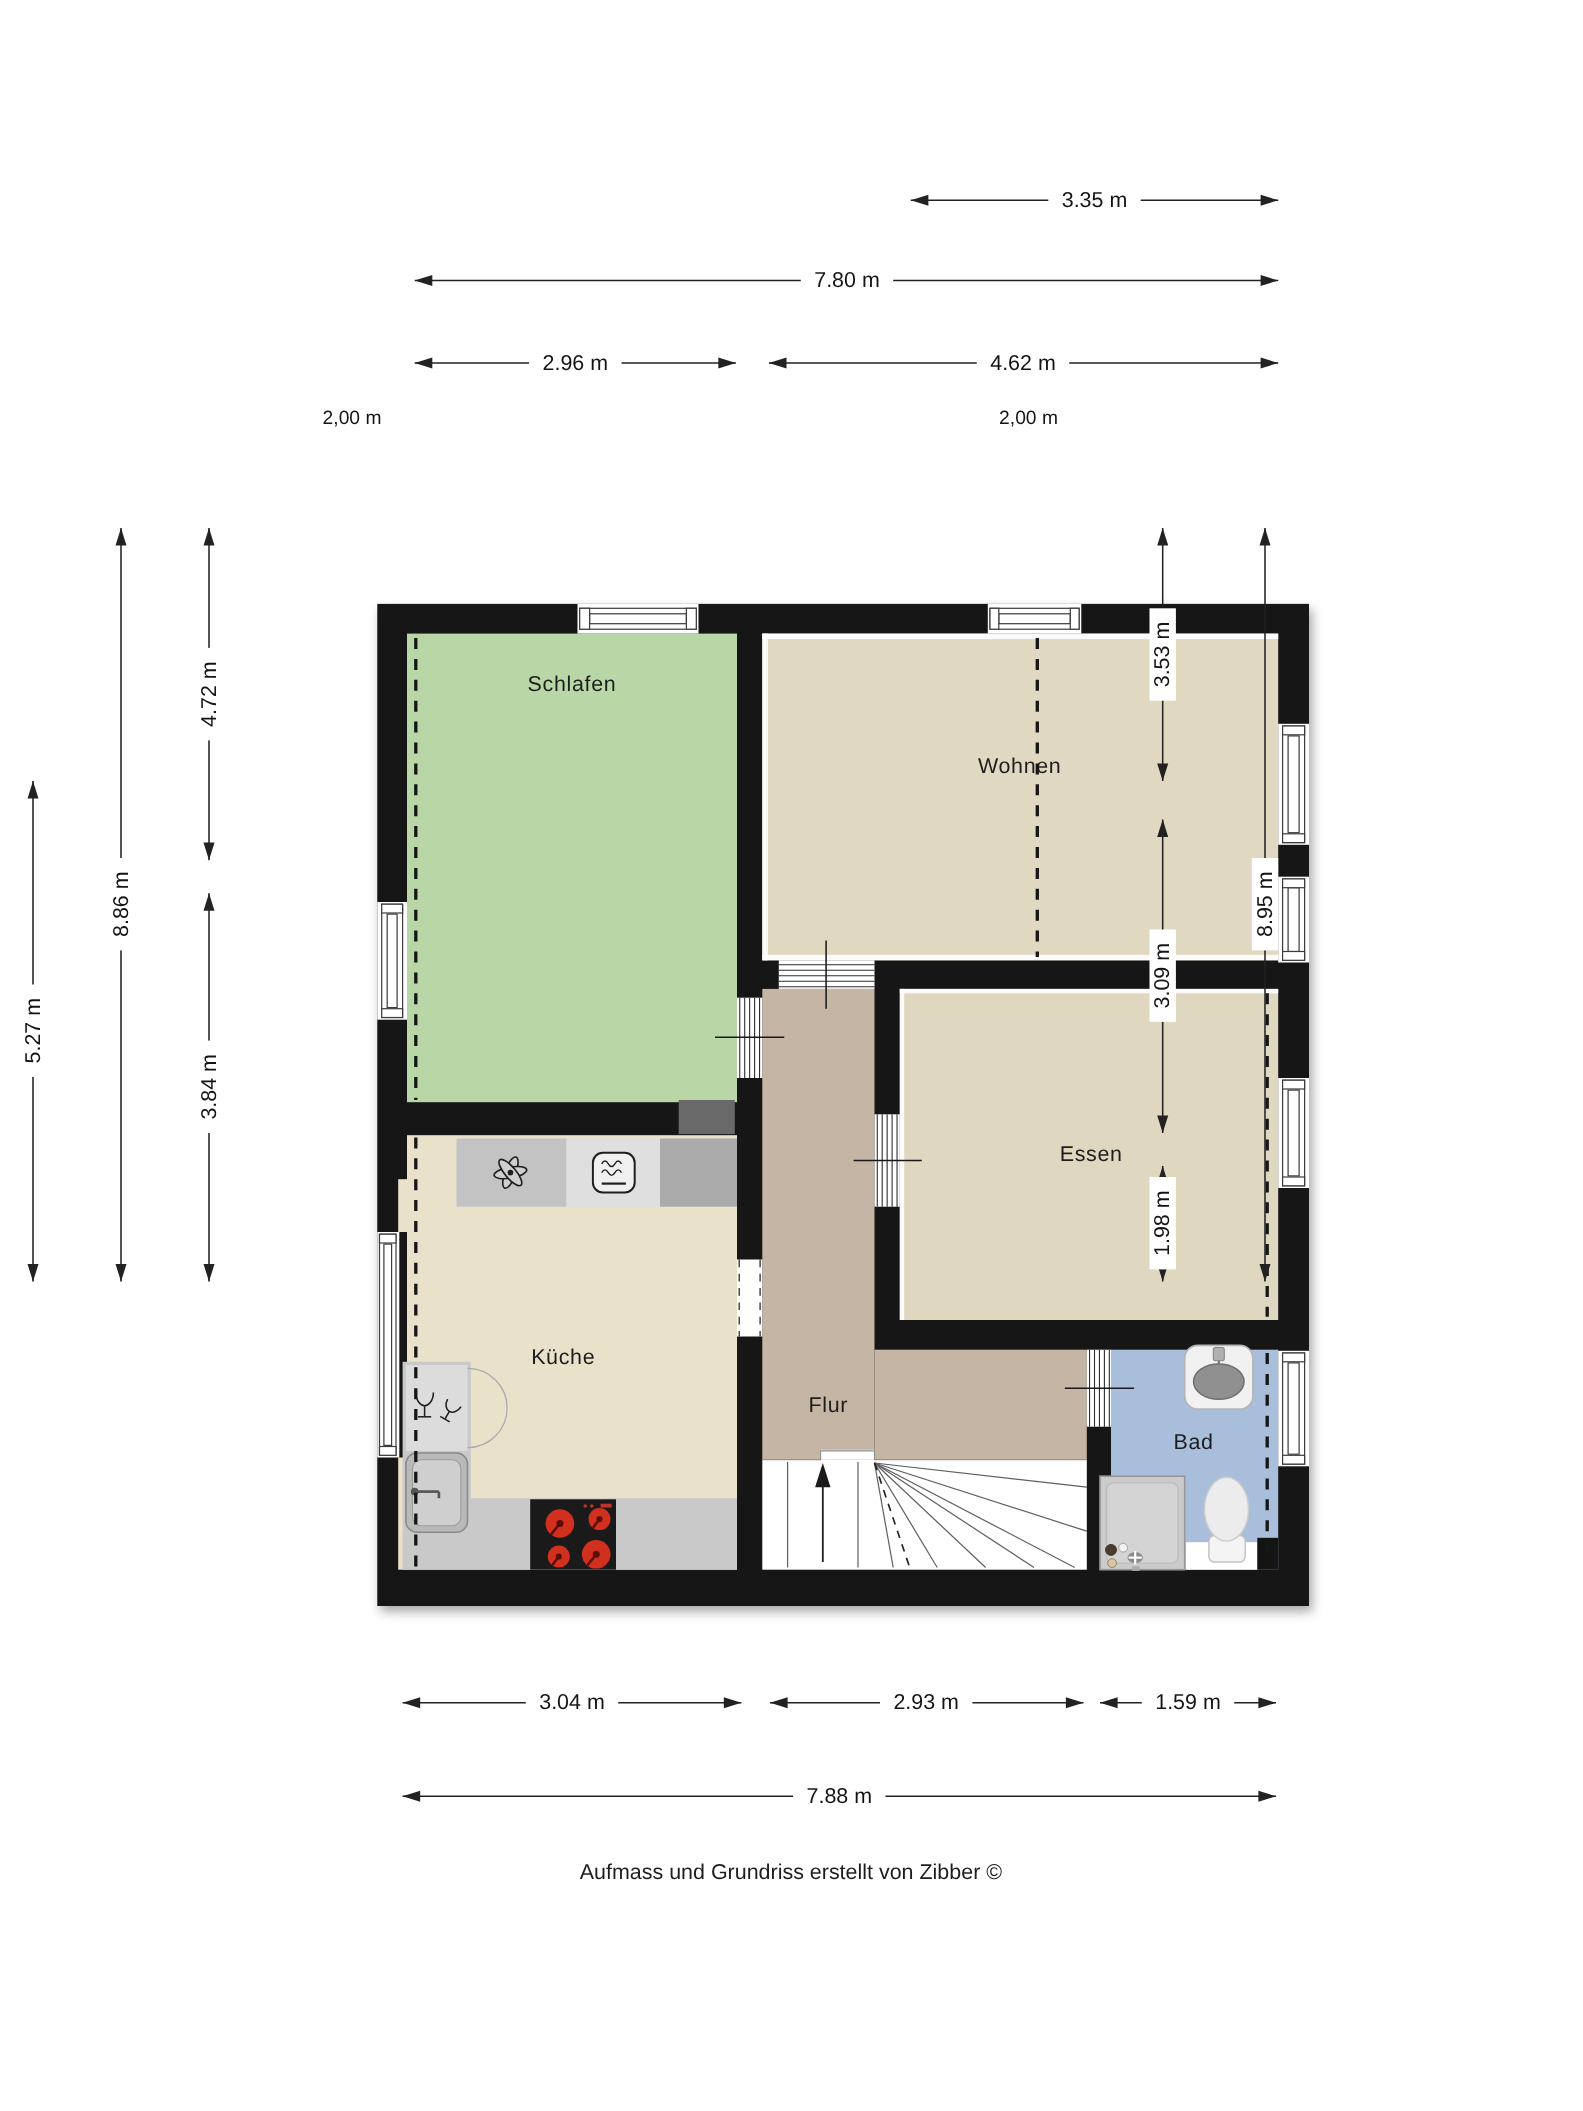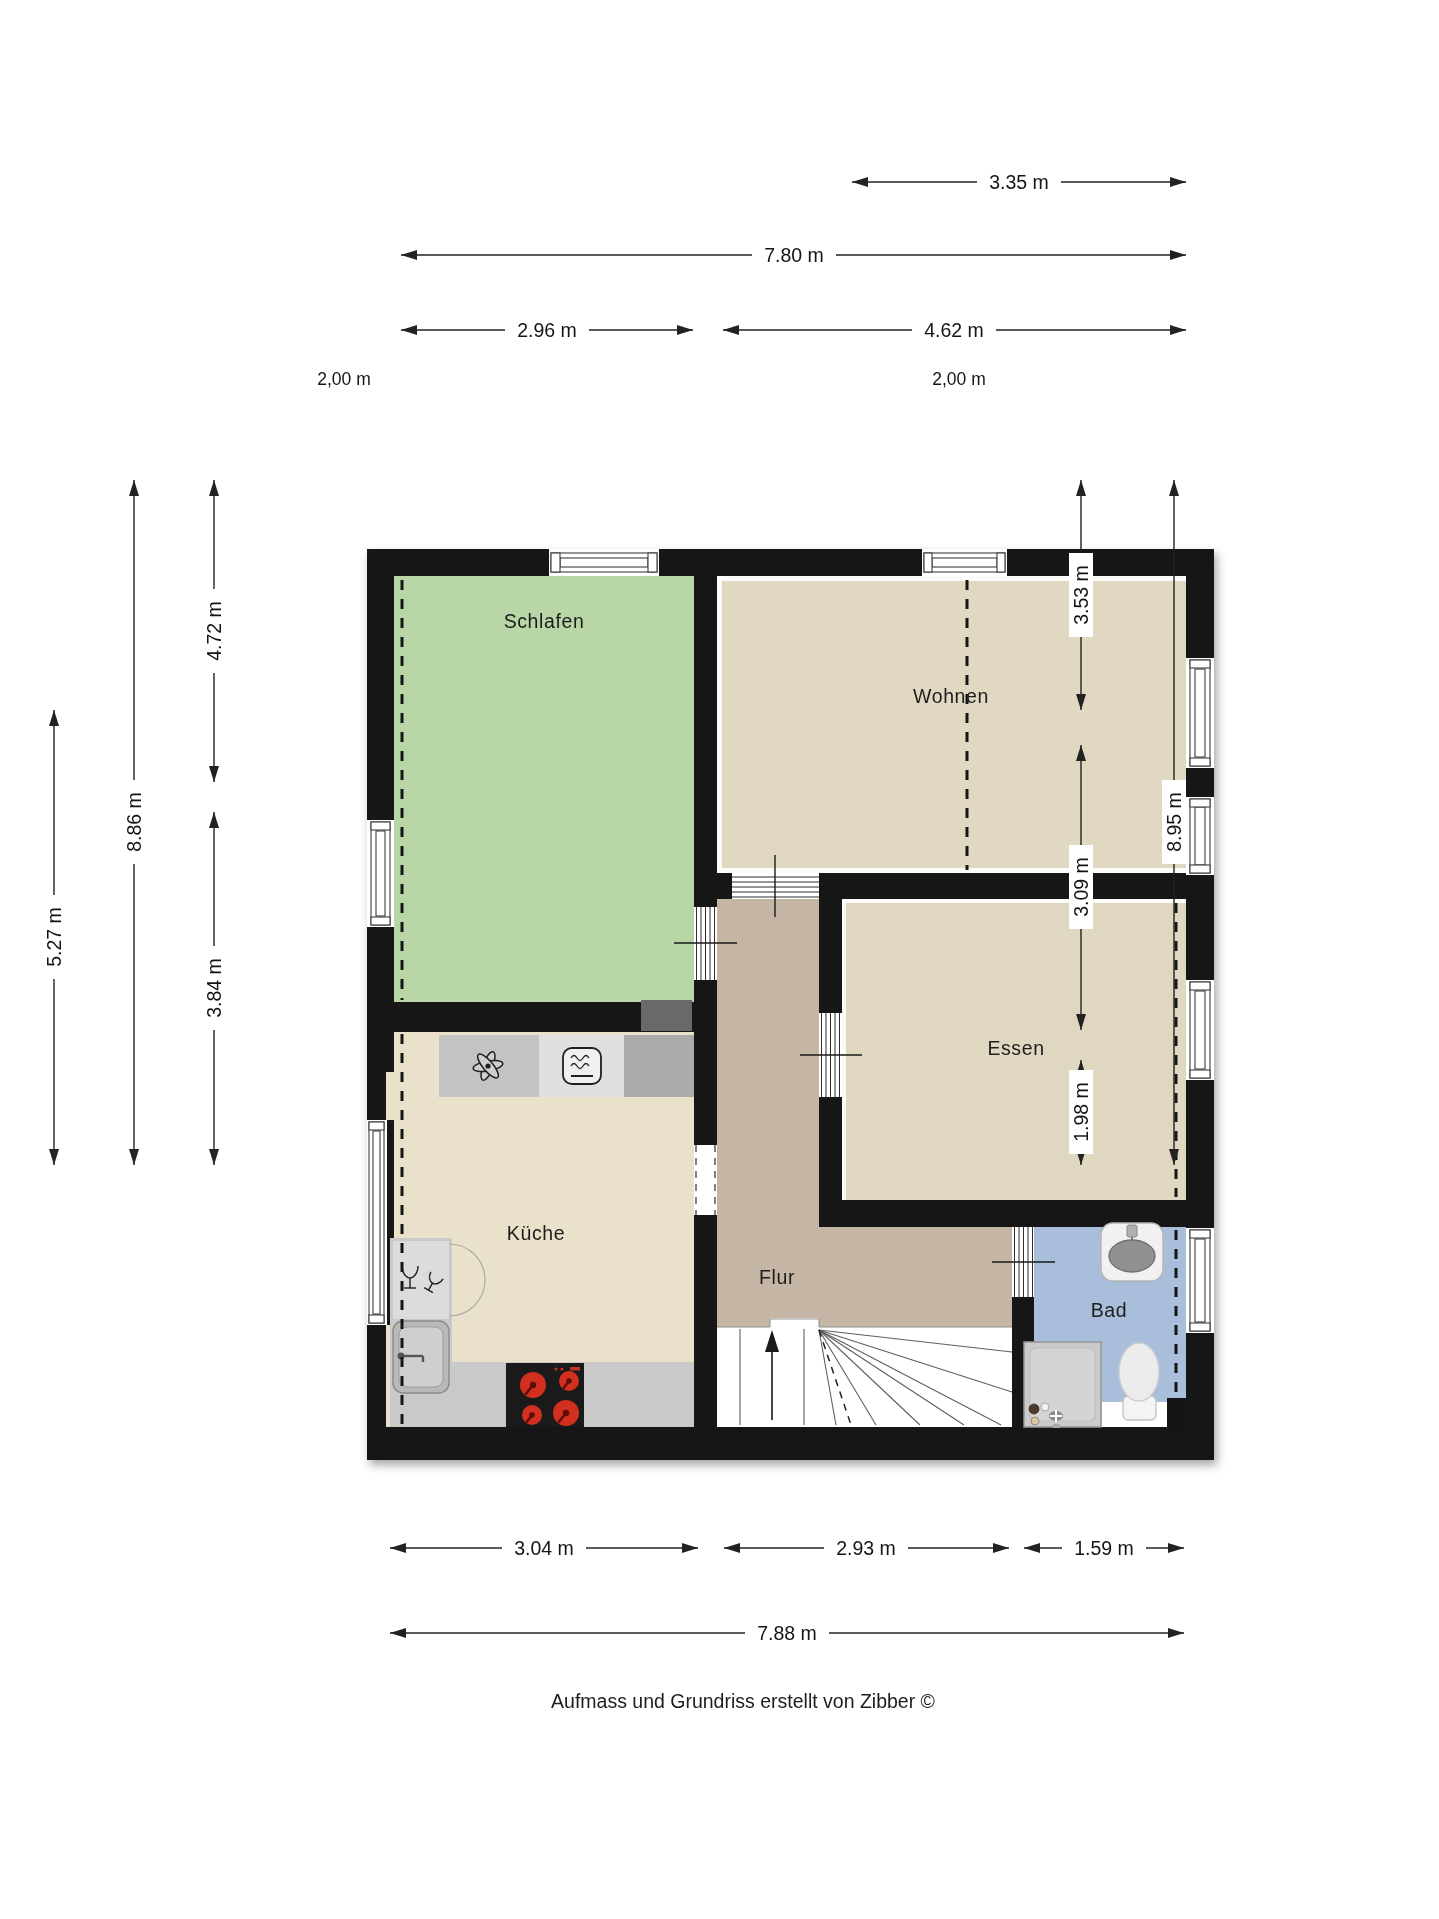--- a/index.html
+++ b/index.html
@@ -1,16 +1,16 @@
 <!DOCTYPE html>
 <html><head>
 <meta charset="utf-8">
 <style>
   html,body{margin:0;padding:0;background:#fff;}
-  .stage{width:1346px;height:1919px;position:relative;background:#fff;overflow:hidden;padding-left:24px;}
+  .stage{width:1346px;height:1919px;position:relative;background:#fff;overflow:hidden;}
   svg{display:block;}
   .dim-line{stroke:#222;stroke-width:1.4;fill:none;}
   .dim-arrow{fill:#222;stroke:none;}
   .dim-bg{fill:#fff;}
   .dim-text{font:19.5px "Liberation Sans",sans-serif;fill:#141414;text-anchor:middle;dominant-baseline:central;}
   .marker-text{font:17.5px "Liberation Sans",sans-serif;fill:#141414;text-anchor:middle;}
   .room-label{font:19.5px "Liberation Sans",sans-serif;fill:#1d1d1d;text-anchor:middle;letter-spacing:.6px;}
   .footer-text{font:19.5px "Liberation Sans",sans-serif;fill:#1d1d1d;text-anchor:middle;}
   .base-wall{fill:#141414;}
   .win{fill:#fff;stroke:#3c3c3c;stroke-width:1.1;}

